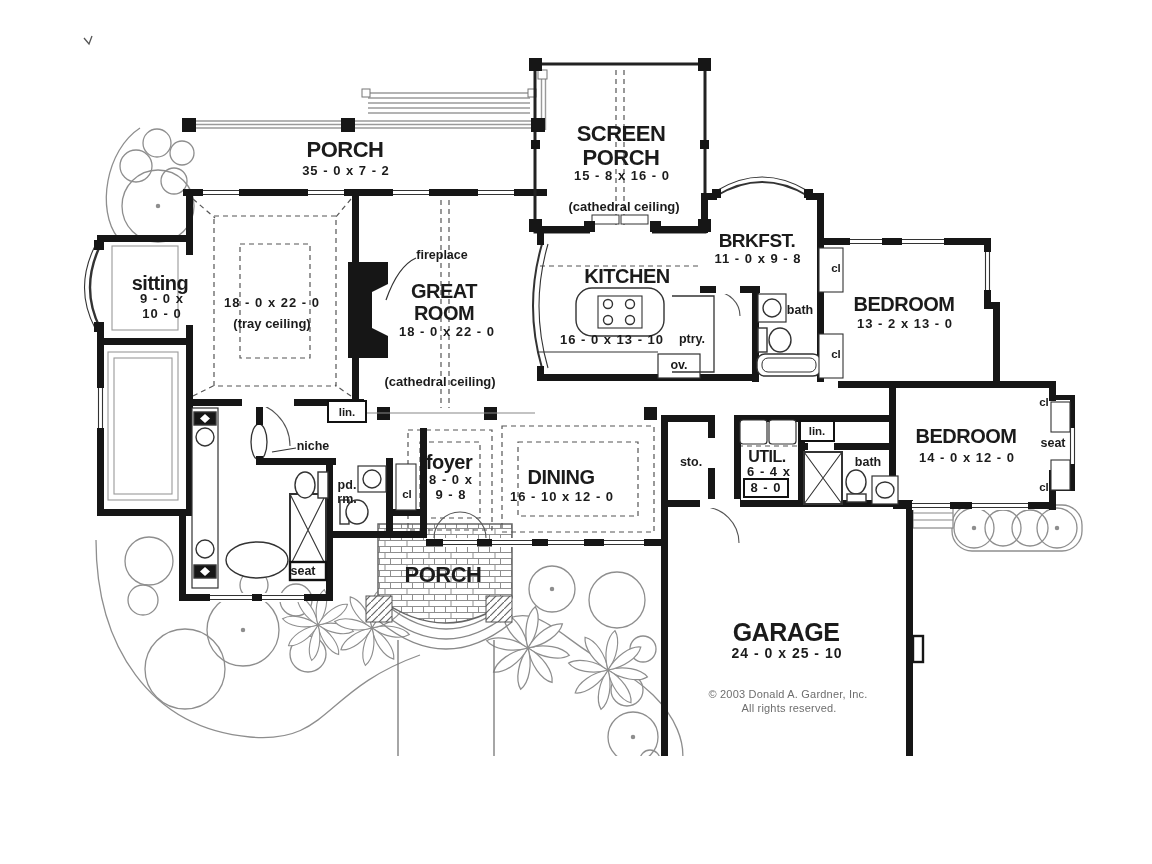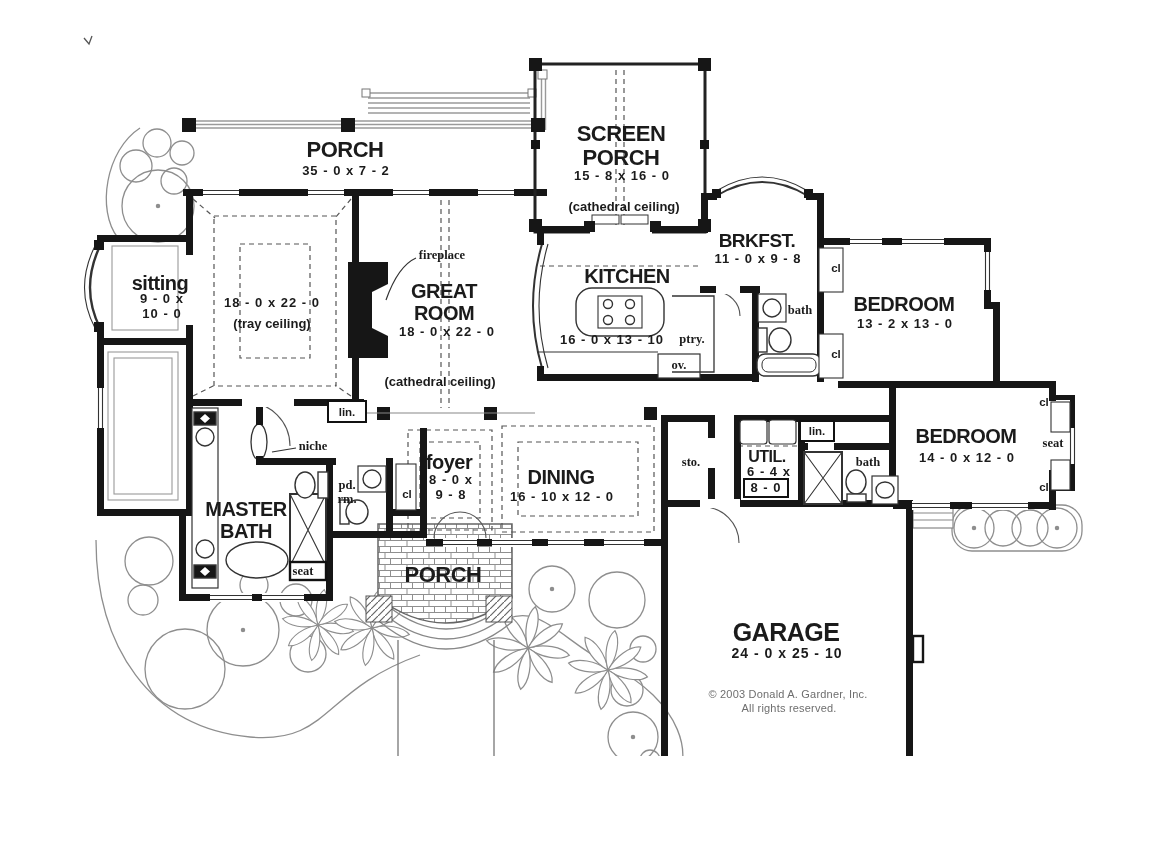--- a/index.html
+++ b/index.html
@@ -9,21 +9,21 @@
   .lbl{position:absolute;transform:translate(-50%,-50%);text-align:center;color:#1b1b1b;
        font-weight:bold;white-space:pre-line;line-height:1.08;}
   .lbl-room{font-size:20px;letter-spacing:-0.5px;}
   .lbl-room.lg{font-size:22px;}
   .lbl-room.xl{font-size:25px;}
   .lbl-room.md{font-size:16px;}
   .lbl-room.brk{font-size:19px;}
   .lbl-dims{font-size:13px;letter-spacing:1px;line-height:1.15;}
   .lbl-dims.lg{font-size:14px;}
   .lbl-note{font-size:13px;letter-spacing:0;text-align:center;}
-  .lbl-sm{font-size:12.5px;font-family:Liberation Serif, serif;}
+  .lbl-sm{font-size:12.5px;}
   .lbl-xs{font-size:11.5px;}
   .lbl-copy{font-size:11px;color:#6e6e6e;font-weight:normal;letter-spacing:0.2px;}
 </style>
 </head>
 <body>
 
 <div class="plan">
 <svg width="1152" height="864" viewBox="0 0 1152 864">
   <defs>
     <pattern id="brick" width="22" height="12" patternUnits="userSpaceOnUse">
@@ -426,21 +426,20 @@
 
   <div class="lbl lbl-xs" style="left:817px;top:431px">lin.</div>
   <div class="lbl lbl-sm" style="left:868px;top:463px">bath</div>
 
   <div class="lbl lbl-room" style="left:966px;top:437px">BEDROOM</div>
   <div class="lbl lbl-dims" style="left:967px;top:458px">14 - 0 x 12 - 0</div>
   <div class="lbl lbl-xs" style="left:1044px;top:402px">cl</div>
   <div class="lbl lbl-xs" style="left:1044px;top:487px">cl</div>
   <div class="lbl lbl-sm" style="left:1053px;top:444px">seat</div>
 
-  <div class="lbl lbl-room" style="left:246px;top:521px;width:110px">MASTER BATH</div>
   <div class="lbl lbl-sm" style="left:347px;top:492px">pd.
 rm.</div>
   <div class="lbl lbl-xs" style="left:407px;top:494px">cl</div>
   <div class="lbl lbl-sm" style="left:303px;top:572px">seat</div>
 
   <div class="lbl lbl-room lg" style="left:443px;top:575px">PORCH</div>
 
   <div class="lbl lbl-room xl" style="left:786px;top:632px">GARAGE</div>
   <div class="lbl lbl-dims lg" style="left:787px;top:653px">24 - 0 x 25 - 10</div>
 

